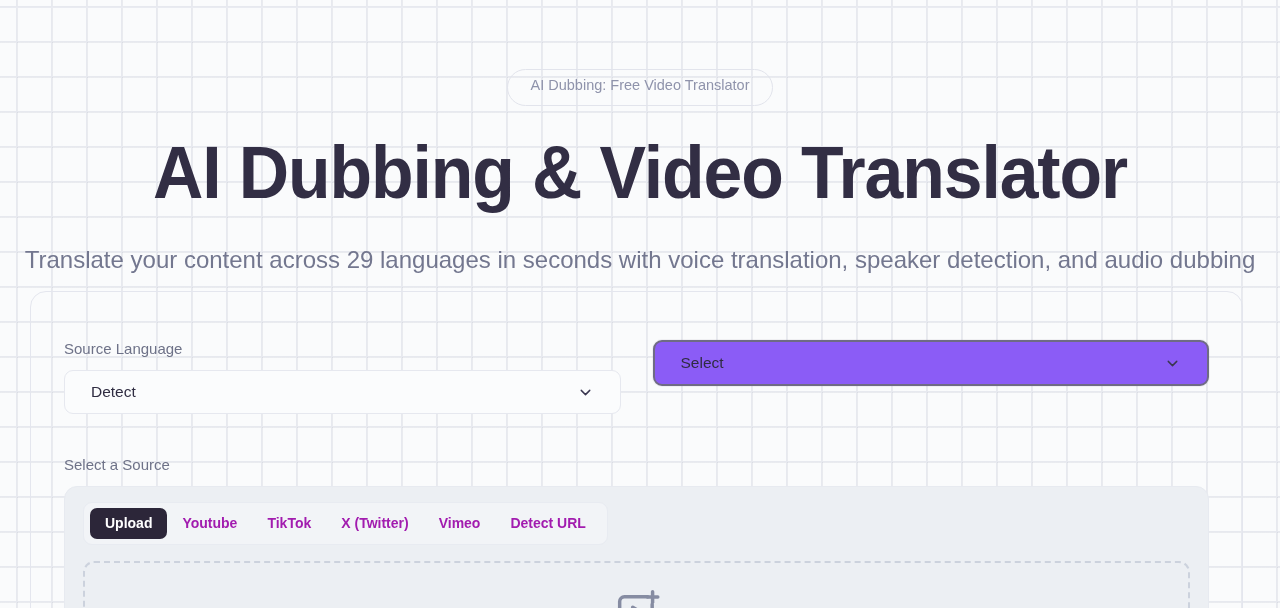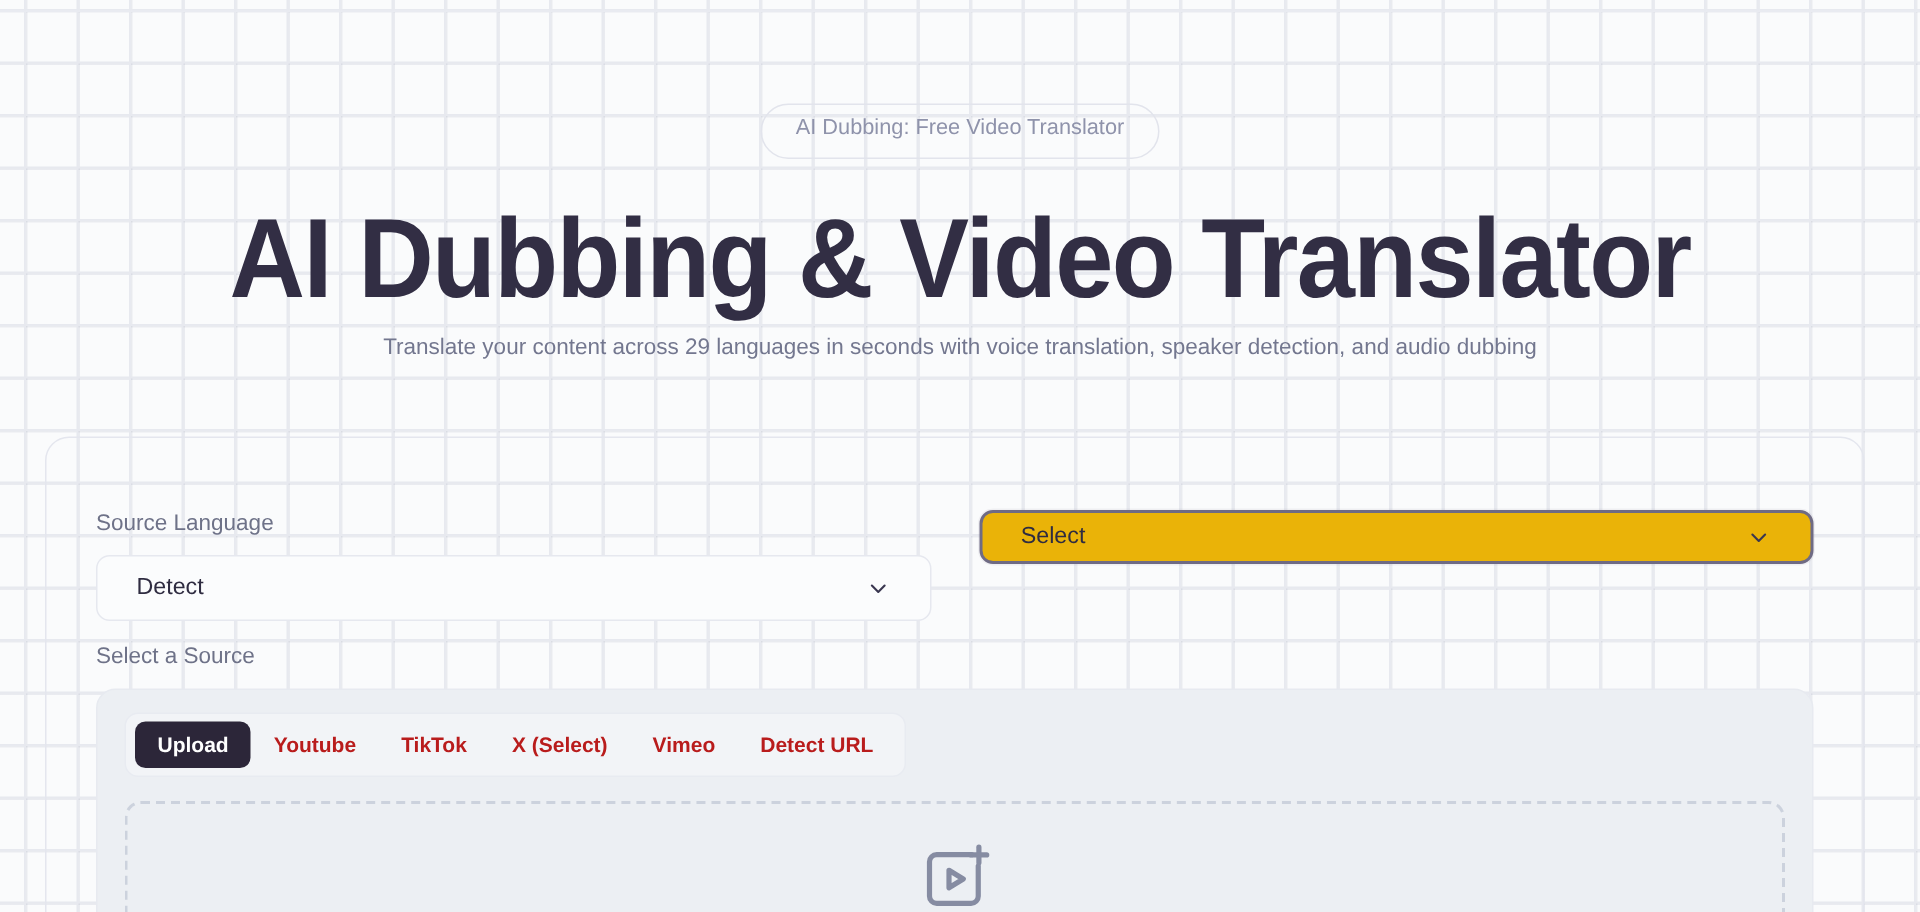--- a/index.html
+++ b/index.html
@@ -83,22 +83,22 @@
     font-size: 75px;
     line-height: 82px;
     font-weight: 700;
     color: #322e44;
     letter-spacing: -1.2px;
     font-family: "Liberation Sans Narrow", "Liberation Sans", sans-serif;
     transform: scaleX(0.93);
   }
 
   .hero-sub {
-    margin-top: 5px;
-    font-size: 15px;
+    margin-top: 33px;
+    font-size: 24px;
     line-height: 28px;
     color: #73778f;
     font-weight: 400;
   }
 
   
   .card {
     position: absolute;
     left: 30px;
     top: 291px;
@@ -135,38 +135,38 @@
     align-items: center;
     padding: 0 26px;
     font-size: 15.5px;
     color: #2f2c41;
     position: relative;
     cursor: pointer;
   }
 
   .select.focused {
     border: 2px solid #6f6b84;
-    background: #eab308;
-    height: 36px;
+    background: #8b5cf6;
+    height: 46px;
     box-shadow: 0 0 0 1px rgba(111,107,132,0.08);
   }
 
   .select .chev {
     margin-left: auto;
     display: flex;
     align-items: center;
     color: #3a3750;
   }
 
   
   .source-label {
     font-size: 15px;
     color: #6e7288;
     display: block;
-    margin-top: 15px;
+    margin-top: 42px;
     margin-bottom: 12px;
     line-height: 18px;
   }
 
   .source-panel {
     background: #eceff3;
     border-radius: 13px;
     height: 200px;
     padding: 15px 18px 0 18px;
     border: 1px solid #e7eaf0;
@@ -178,21 +178,21 @@
     gap: 0px;
     background: #f2f4f7;
     border: 1px solid #e8ebf1;
     border-radius: 9px;
     padding: 5px 6px;
   }
 
   .tab {
     font-size: 14px;
     font-weight: 700;
-    color: #b91c1c;
+    color: #a21caf;
     padding: 8px 15px;
     border-radius: 7px;
     cursor: pointer;
     line-height: 15px;
     white-space: nowrap;
   }
 
   .tab.active {
     background: #2c2639;
     color: #ffffff;
@@ -257,21 +257,21 @@
     </div>
 
     <span class="source-label">Select a Source</span>
 
     <div class="source-panel">
 
       <div class="tabbar">
         <div class="tab active">Upload</div>
         <div class="tab">Youtube</div>
         <div class="tab">TikTok</div>
-        <div class="tab">X (Select)</div>
+        <div class="tab">X (Twitter)</div>
         <div class="tab">Vimeo</div>
         <div class="tab">Detect URL</div>
       </div>
 
       <div class="dropzone">
         <span class="dz-icon">
           <svg width="52" height="52" viewBox="0 0 24 24" fill="none" stroke="currentColor" stroke-width="1.6" stroke-linecap="round" stroke-linejoin="round">
             <path d="M17 4.5H6.2A2.2 2.2 0 0 0 4 6.7v10.6A2.2 2.2 0 0 0 6.2 19.5h10.6a2.2 2.2 0 0 0 2.2-2.2V8"></path>
             <path d="M10 9.3l4.4 2.7L10 14.7z"></path>
             <line x1="19.2" y1="2.2" x2="19.2" y2="7"></line>

